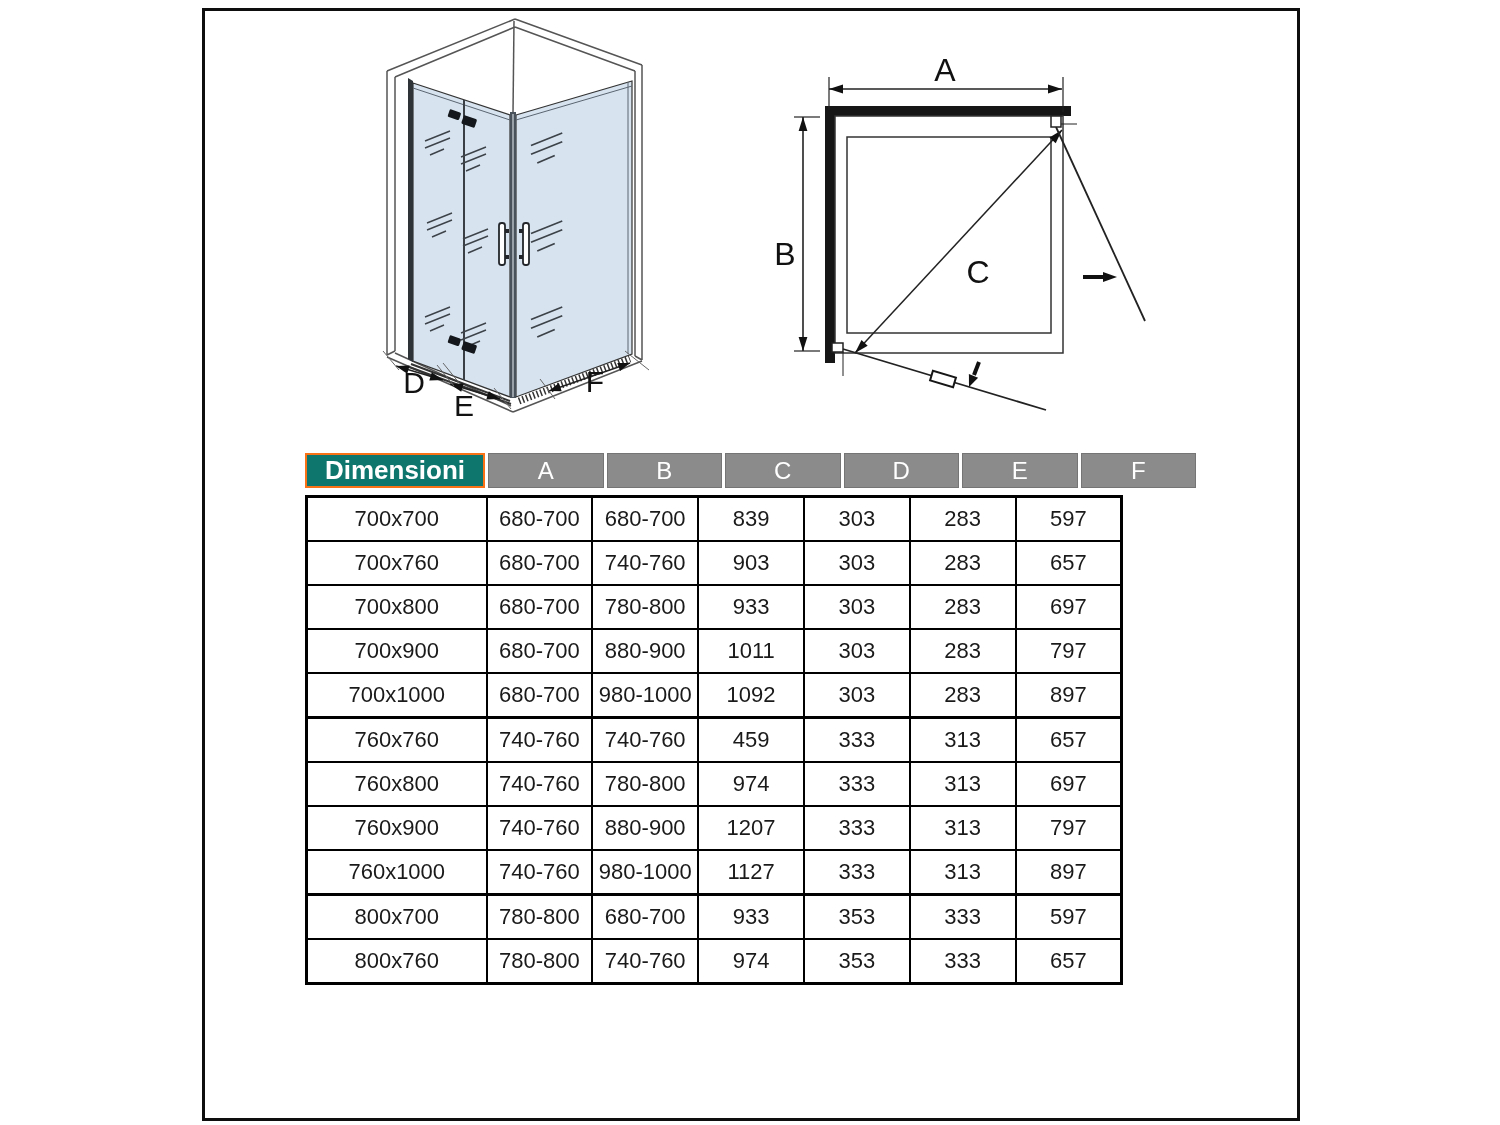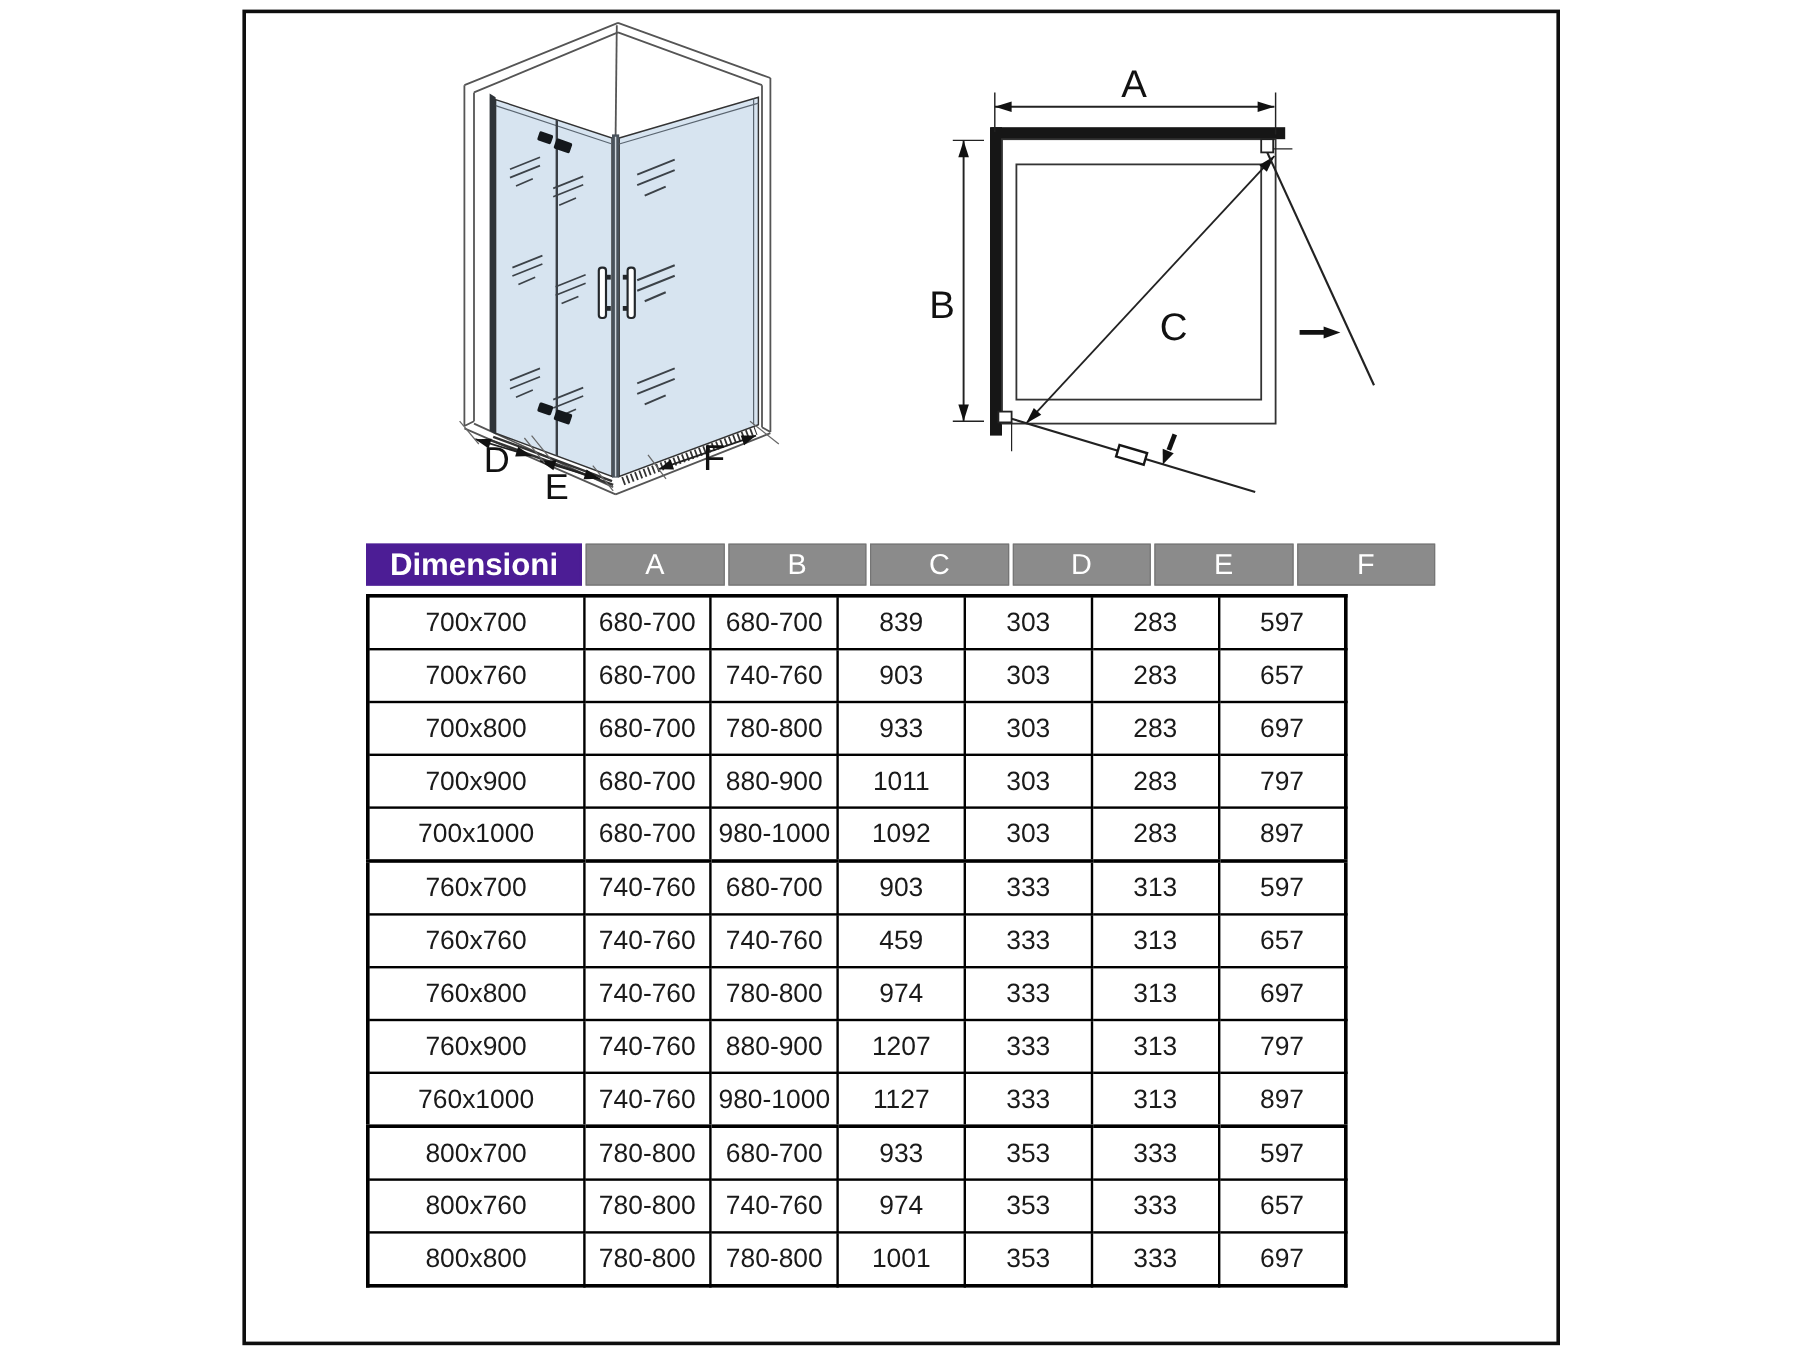--- a/index.html
+++ b/index.html
@@ -9,21 +9,21 @@
          border:3px solid #0e0e0e;background:#ffffff;}
   svg text{font-family:"Liberation Sans",sans-serif;}
 
   .iso-svg{position:absolute;left:128px;top:2px;}
   .plan-svg{position:absolute;left:558px;top:22px;}
 
   .dim-table{position:absolute;left:100px;top:442px;width:891px;}
   .thead{display:grid;grid-template-columns:180px repeat(6,1fr);column-gap:3px;height:31px;}
   .hcell{background:#8b8b8b;color:#fff;display:flex;align-items:center;justify-content:center;
          font-size:24px;border:1px solid #757575;}
-  .hcell.dim{background:#4c1d95;border:2px solid #4c1d95;font-weight:bold;font-size:26px;}
+  .hcell.dim{background:#0f766e;border:2px solid #f97316;font-weight:bold;font-size:26px;}
   .tbody-wrap{margin-top:11px;}
   table.body{width:818px;border-collapse:collapse;table-layout:fixed;border:3px solid #000;}
   table.body td{border:2px solid #000;height:42px;text-align:center;vertical-align:middle;
                 font-size:22px;background:#fff;padding:0;}
   table.body col.c0{width:180px;}
   table.body tr.group-end td{border-bottom:3px solid #000;}
 </style>
 </head>
 <body>
 
@@ -260,29 +260,20 @@
               <tr class="group-end">
                 <td>700x1000</td>
                 <td>680-700</td>
                 <td>980-1000</td>
                 <td>1092</td>
                 <td>303</td>
                 <td>283</td>
                 <td>897</td>
               </tr>
               <tr>
-                <td>760x700</td>
-                <td>740-760</td>
-                <td>680-700</td>
-                <td>903</td>
-                <td>333</td>
-                <td>313</td>
-                <td>597</td>
-              </tr>
-              <tr>
                 <td>760x760</td>
                 <td>740-760</td>
                 <td>740-760</td>
                 <td>459</td>
                 <td>333</td>
                 <td>313</td>
                 <td>657</td>
               </tr>
               <tr>
                 <td>760x800</td>
@@ -321,29 +312,20 @@
                 <td>597</td>
               </tr>
               <tr>
                 <td>800x760</td>
                 <td>780-800</td>
                 <td>740-760</td>
                 <td>974</td>
                 <td>353</td>
                 <td>333</td>
                 <td>657</td>
-              </tr>
-              <tr>
-                <td>800x800</td>
-                <td>780-800</td>
-                <td>780-800</td>
-                <td>1001</td>
-                <td>353</td>
-                <td>333</td>
-                <td>697</td>
               </tr>
             </tbody>
         </table>
       </div>
     </div>
 
   </div>
 </div>
 
 </body></html>

